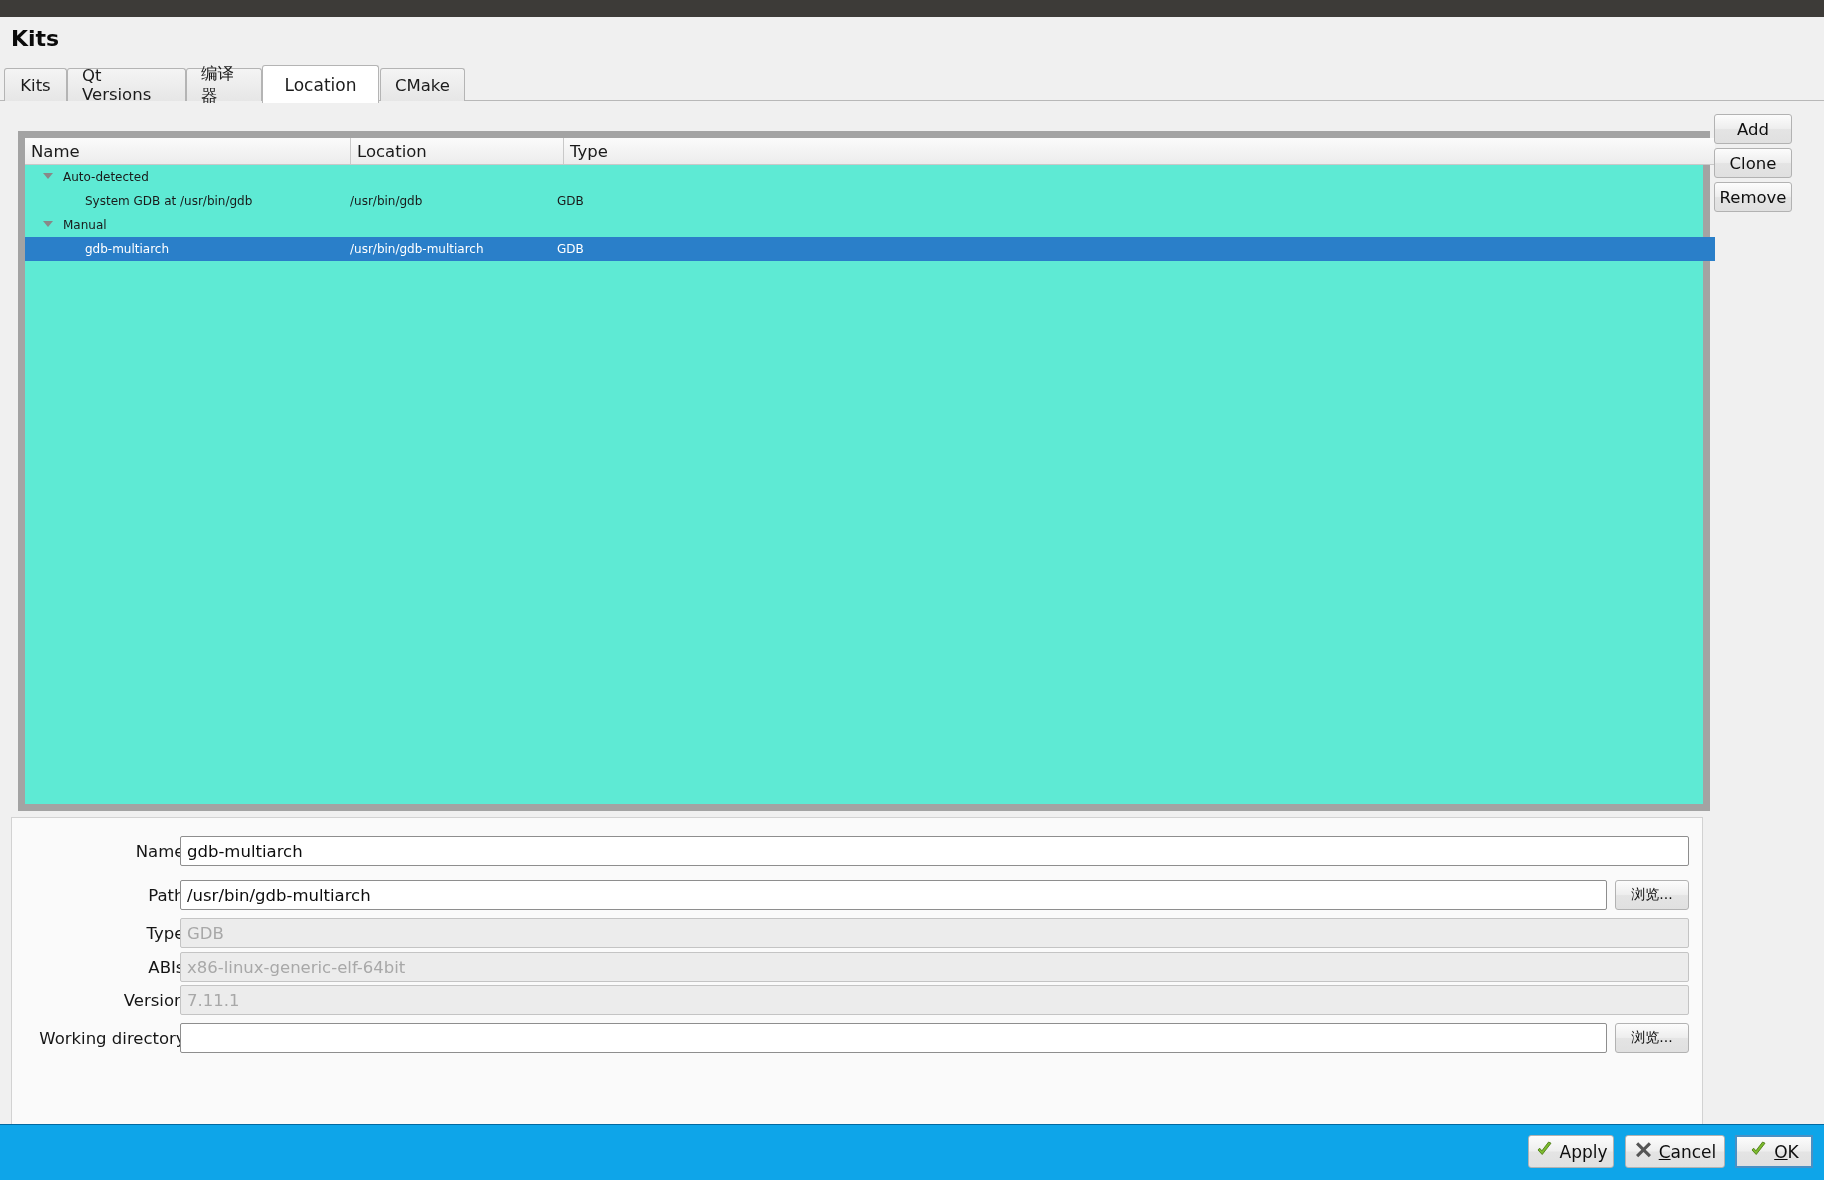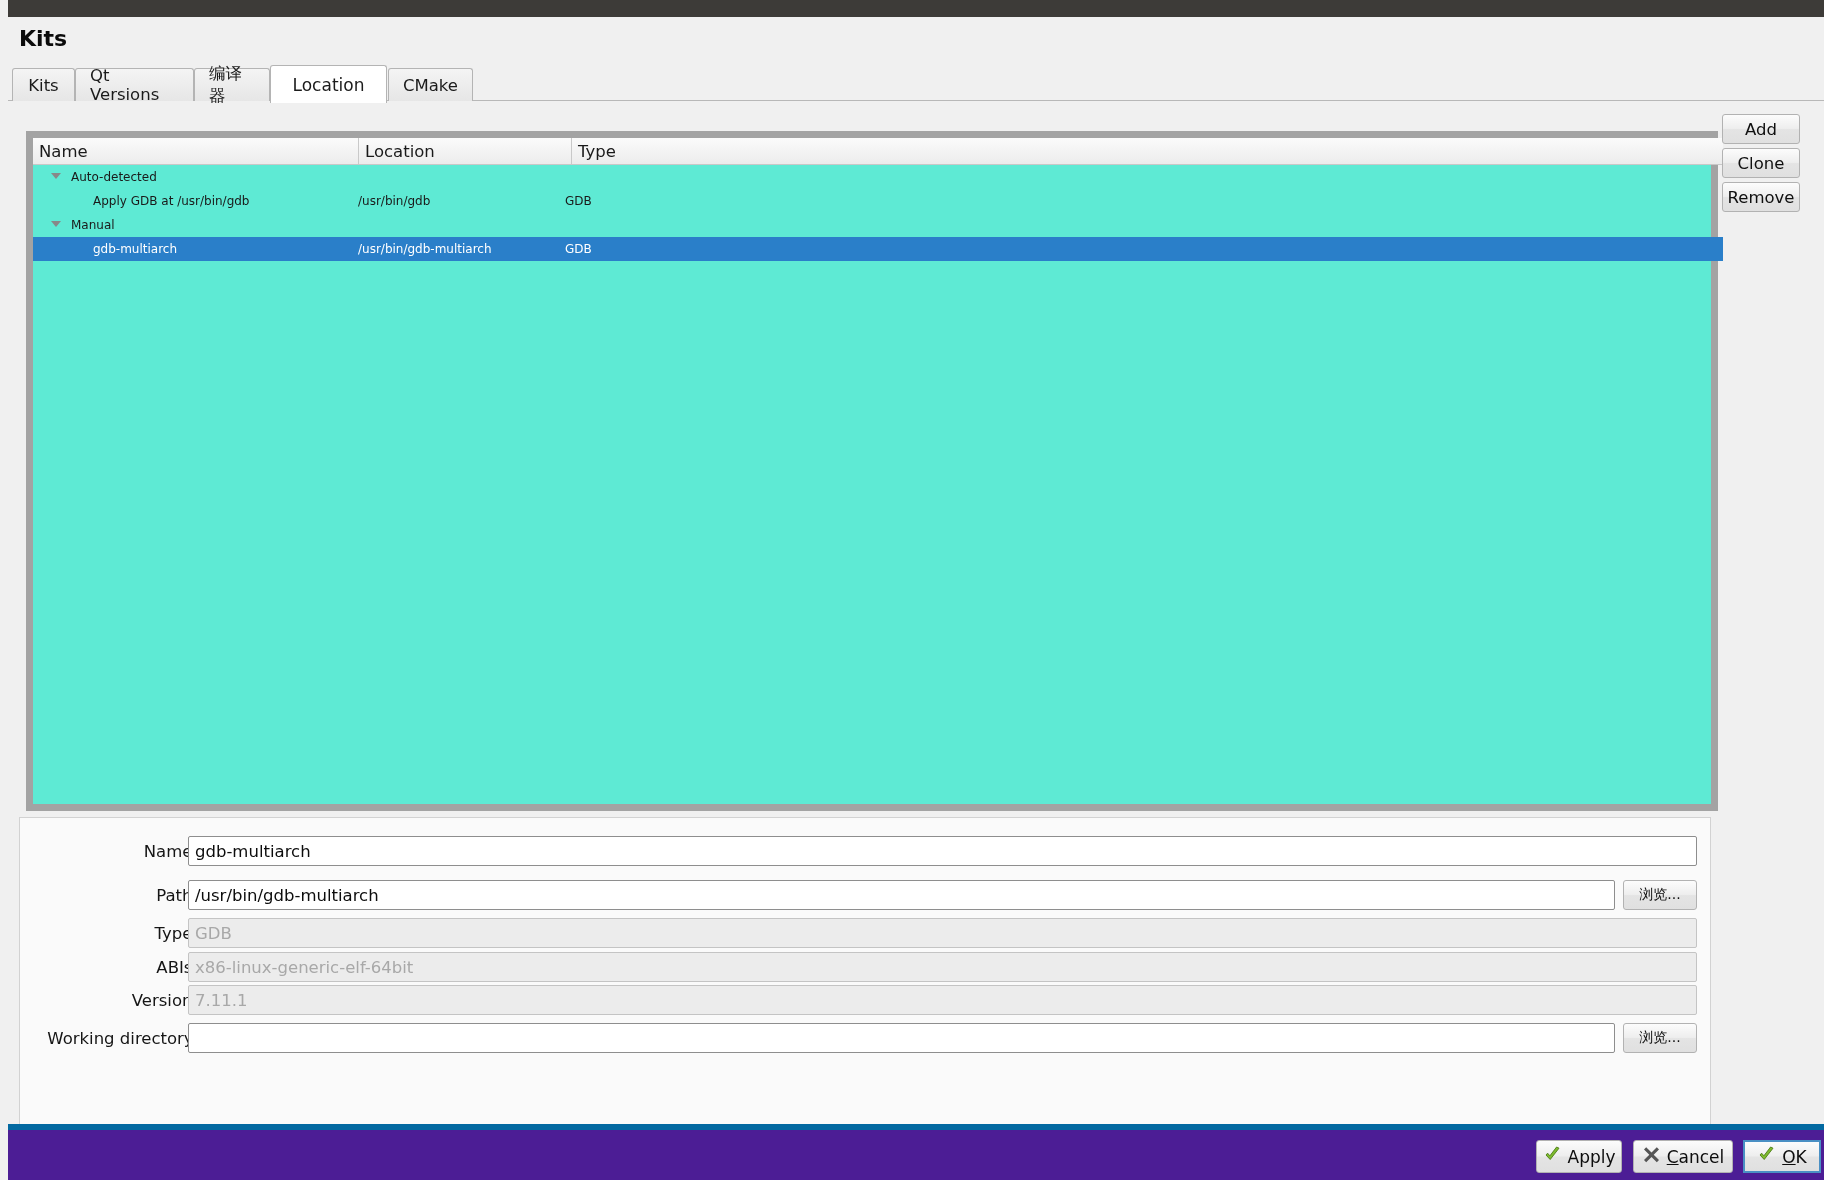--- a/index.html
+++ b/index.html
@@ -4,21 +4,21 @@
 <style>
   * { box-sizing: border-box; }
   html, body {
     margin: 0; padding: 0;
     width: 1824px; height: 1180px;
     overflow: hidden;
     background: #f0f0f0;
     font-family: "DejaVu Sans", "Liberation Sans", sans-serif;
   }
 
-  #root { position: relative; width: 1636px; height: 1180px; margin-left: 8px; }
+  #root { position: relative; width: 1636px; height: 1180px; }
 
   
   .titlebar-strip {
     position: absolute; left: 0; top: 0; width: 1824px; height: 17px;
     background: #3d3b38;
   }
 
   
   .dialog-body {
     position: absolute; left: 0; top: 17px; width: 1824px; height: 1107px;
@@ -141,22 +141,22 @@
     display: flex; align-items: center; justify-content: center;
     cursor: default;
     white-space: nowrap;
   }
   .side-btn { position: absolute; width: 78px; height: 30px; }
   .browse-btn { position: absolute; width: 74px; height: 30px; font-size: 14px; }
 
   
   .bottombar {
     position: absolute; left: 0; top: 1124px; width: 1824px; height: 56px;
-    background: #4c1d95;
-    border-top: 6px solid #0369a1;
+    background: #0ea5e9;
+    border-top: 1px solid #0369a1;
   }
   .dlg-btn {
     position: absolute; top: 10px; height: 33px;
     display: flex; align-items: center; justify-content: center;
     gap: 6px;
     padding: 0 11px;
   }
   .dlg-btn.focused {
     border: 2px solid #4a90c4;
     border-radius: 0;
@@ -207,21 +207,21 @@
         <div class="th" id="th2" style="left:539px;width:1151px;">Type</div>
       </div>
       <div class="tree-rows" id="tree-rows-host">
           <div class="trow">
             <div class="disclosure"></div>
             <div class="cell" style="left: 38px; width: 287px;">Auto-detected</div>
             <div class="cell" style="left: 325px; width: 212px;"></div>
             <div class="cell" style="left: 532px; width: 1151px;"></div>
           </div>
           <div class="trow">
-            <div class="cell" style="left: 60px; width: 265px;">Apply GDB at /usr/bin/gdb</div>
+            <div class="cell" style="left: 60px; width: 265px;">System GDB at /usr/bin/gdb</div>
             <div class="cell" style="left: 325px; width: 212px;">/usr/bin/gdb</div>
             <div class="cell" style="left: 532px; width: 1151px;">GDB</div>
           </div>
           <div class="trow">
             <div class="disclosure"></div>
             <div class="cell" style="left: 38px; width: 287px;">Manual</div>
             <div class="cell" style="left: 325px; width: 212px;"></div>
             <div class="cell" style="left: 532px; width: 1151px;"></div>
           </div>
           <div class="trow selected">

